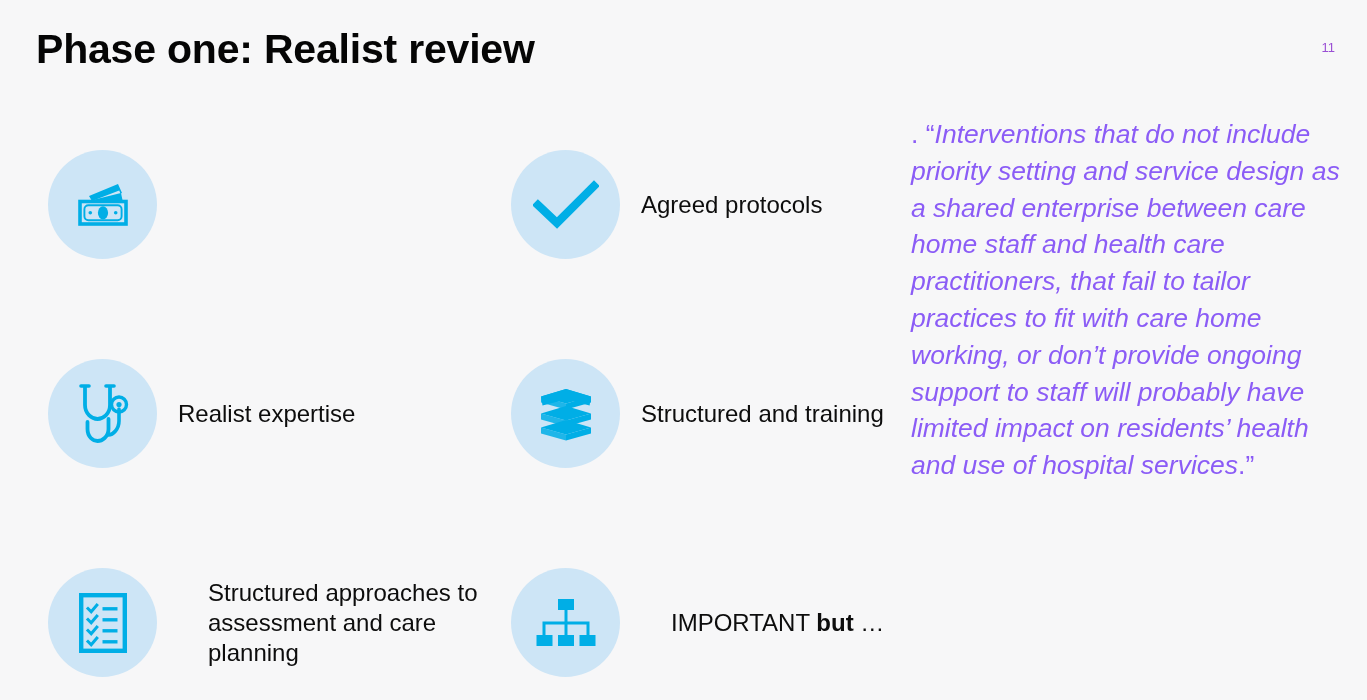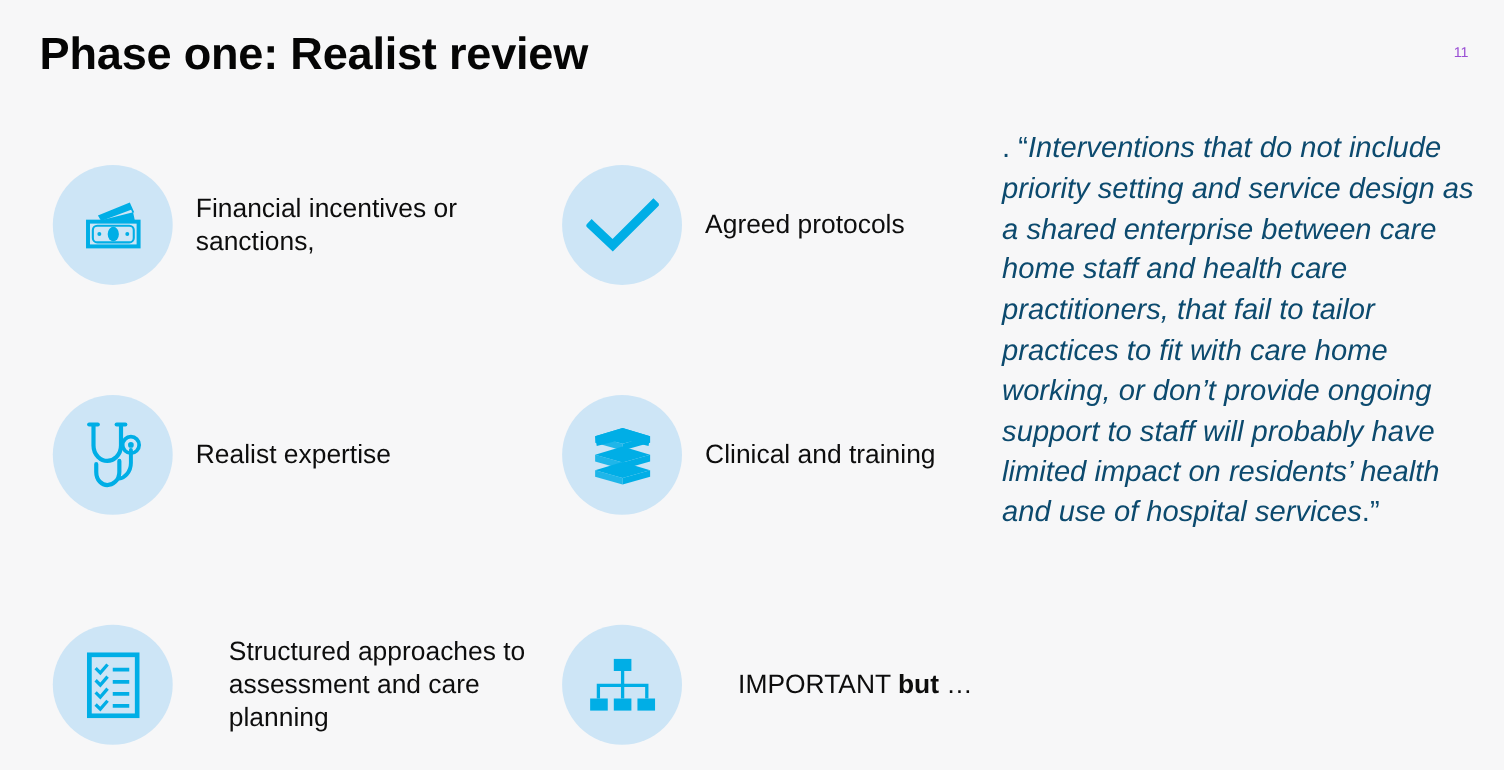--- a/index.html
+++ b/index.html
@@ -93,21 +93,21 @@
 
   
   .quote-block {
     position: absolute;
     left: 911px;
     top: 116px;
     width: 430px;
     font-size: 26.5px;
     line-height: 36.8px;
     font-style: italic;
-    color: #0c4a6e;
+    color: #8b5cf6;
   }
   .quote-block .upright {
     font-style: normal;
   }
 </style>
 </head>
 <body>
 
 <div class="slide">
 
@@ -124,21 +124,20 @@
             <path d="M17 16 L46 4 L50 13 L48.5 13.6 L47.2 10.6 L20 21 Z" fill="#00aee6"></path>
             <path d="M14.5 21.5 L49 13 L50.6 20.5 L19 20.5 Z" fill="#00aee6"></path>
             <rect x="8" y="21.5" width="46" height="22.5" fill="none" stroke="#00aee6" stroke-width="3.6"></rect>
             <rect x="12.4" y="25.2" width="37.2" height="15.1" rx="4" fill="none" stroke="#00aee6" stroke-width="1.9"></rect>
             <ellipse cx="31" cy="32.8" rx="5.1" ry="6.6" fill="#00aee6"></ellipse>
             <circle cx="18.3" cy="32.8" r="1.8" fill="#00aee6"></circle>
             <circle cx="43.7" cy="32.8" r="1.8" fill="#00aee6"></circle>
           </svg>
         </span>
       </div>
-      <div class="feature-label">Financial incentives or sanctions,</div>
     </div>
 
     <div class="feature col2 row1">
       <div class="icon-circle">
         <span>
           <svg width="66" height="52" viewBox="0 0 66 52" fill="none" xmlns="http://www.w3.org/2000/svg">
             <path d="M5 26 L24 44 L61 7" stroke="#00aee6" stroke-width="8.2" fill="none" stroke-linecap="square" stroke-linejoin="miter"></path>
           </svg>
         </span>
       </div>
@@ -176,21 +175,21 @@
               <path d="M54 26.5 L54 32.5 L29 39.5 L29 33.5 Z"></path>
               <path d="M4 26.5 L4 32.5 L29 39.5 L29 33.5 Z" opacity="0.85"></path>
               <path d="M29 33 L54 40.5 L29 47.5 L4 40.5 Z"></path>
               <path d="M54 40.5 L54 46.5 L29 53.5 L29 47.5 Z"></path>
               <path d="M4 40.5 L4 46.5 L29 53.5 L29 47.5 Z" opacity="0.85"></path>
             </g>
             <path d="M29 6 L47 12 L29 17.5 L11 12 Z" fill="#cde5f6" opacity="0"></path>
           </svg>
         </span>
       </div>
-      <div class="feature-label">Clinical and training</div>
+      <div class="feature-label">Structured and training</div>
     </div>
 
     <div class="feature col1 row3">
       <div class="icon-circle">
         <span>
           <svg width="48" height="60" viewBox="0 0 48 60" fill="none" xmlns="http://www.w3.org/2000/svg">
             <rect x="2.2" y="2.2" width="43.6" height="55.6" fill="none" stroke="#00aee6" stroke-width="4.4"></rect>
             <g stroke="#00aee6" stroke-width="3" fill="none" stroke-linecap="square">
               <path d="M9 15.5 L12.2 18.7 L17.8 12.2"></path>
               <path d="M9 26.5 L12.2 29.7 L17.8 23.2"></path>

